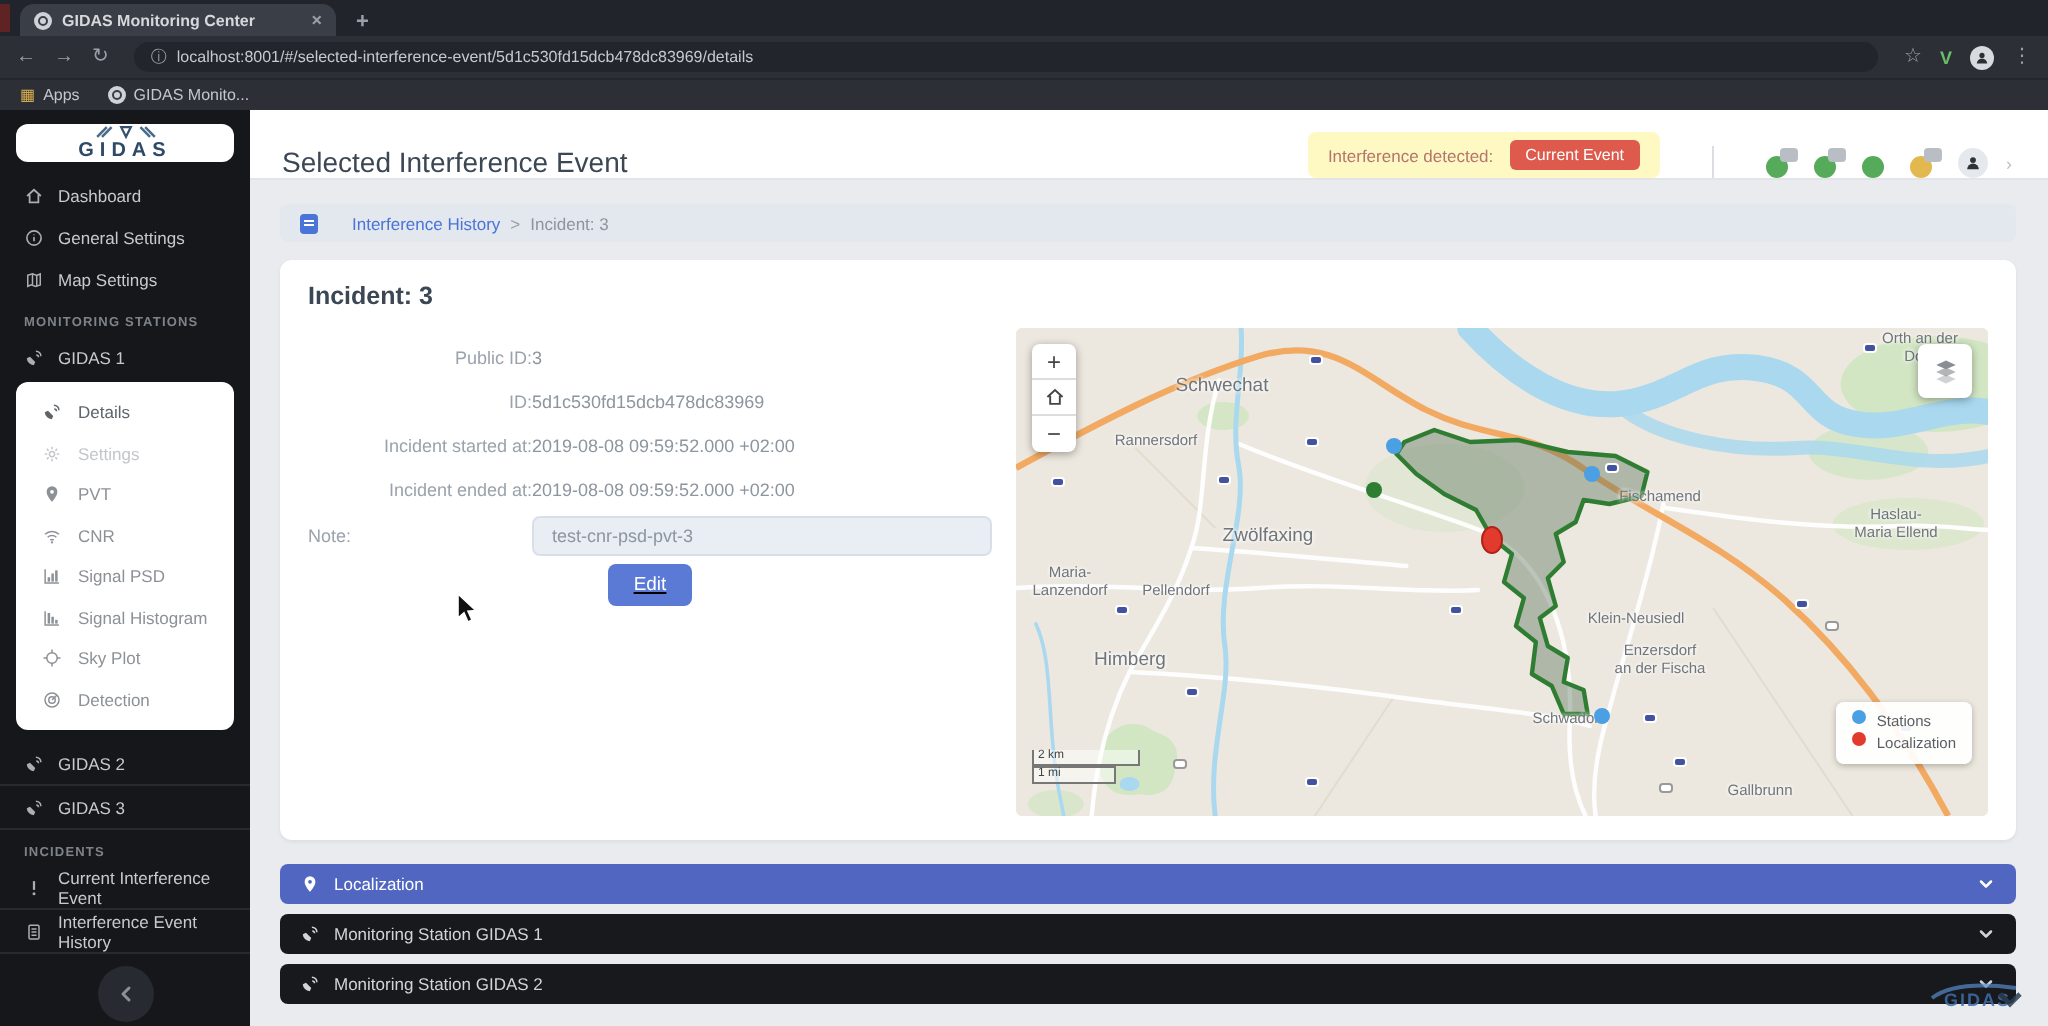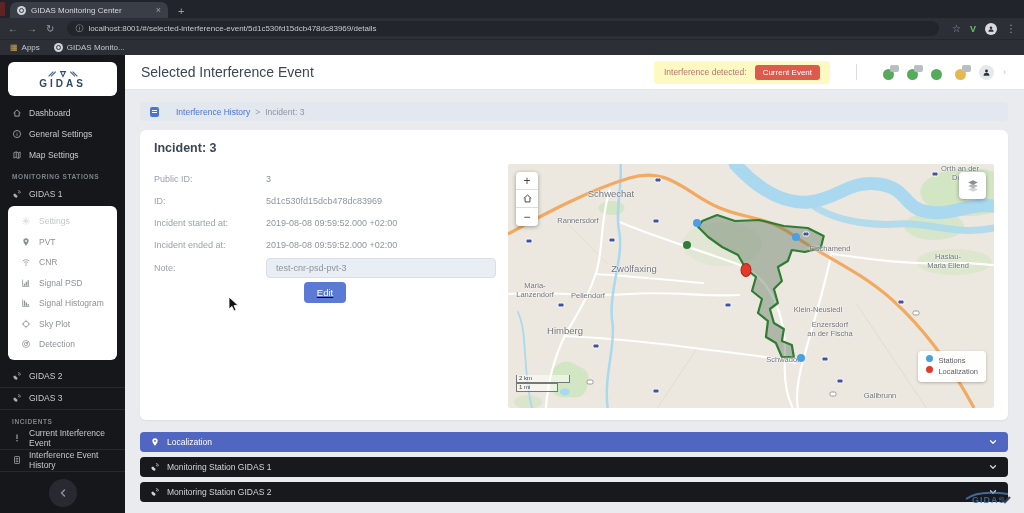--- a/index.html
+++ b/index.html
@@ -1,20 +1,20 @@
 <!DOCTYPE html>
 <html><head>
 <meta charset="utf-8">
 <style>
   html,body{margin:0;padding:0;background:#555;}
   *{box-sizing:border-box;font-family:"Liberation Sans",sans-serif;}
   .screen{position:relative;width:1024px;height:513px;overflow:hidden;background:#e9ebee;}
 
   
-  .tabstrip{position:relative;height:18px;background:#21242b;display:flex;align-items:flex-end;}
+  .tabstrip{position:relative;height:18px;background:#21242b;display:flex;align-items:flex-end;font-weight:bold;}
   .rec-sliver{position:absolute;left:0;top:2px;width:5px;height:14px;background:#5e2322;}
   .tab{display:flex;align-items:center;gap:5px;height:16px;width:158px;margin-left:10px;background:#3a3e47;border-radius:7px 7px 0 0;padding:0 7px;}
   .tab-title{flex:1;font-size:8px;color:#d6d8db;white-space:nowrap;overflow:hidden;text-overflow:ellipsis;}
   .tab-close{font-size:9px;color:#9aa0a8;}
   .newtab{color:#9aa0a8;font-size:11px;margin-left:10px;line-height:14px;}
   .toolbar{height:21px;background:#2c2f36;display:flex;align-items:center;padding:0 8px;gap:9px;}
   .navic{color:#9aa0a8;font-size:10px;line-height:1;}
   .urlbar{flex:1;display:flex;align-items:center;gap:5px;height:15px;background:#22252b;border-radius:8px;padding:0 8px;margin:0 4px;}
   .url-info{color:#9aa0a8;font-size:8px;}
   .url-text{color:#c6cad0;font-size:8px;white-space:nowrap;overflow:hidden;}
@@ -40,21 +40,21 @@
   .subcard{background:#fff;border-radius:6px;margin:2px 8px 6px;padding:5px 0;}
   .sub-item{display:flex;align-items:center;gap:8px;height:20.5px;padding:0 13px;color:#8d9196;font-size:8.5px;}
   .sub-item .ic{width:10px;height:10px;flex:none;}
   .sub-item.active{color:#5f646b;}
   .sub-item.dim{color:#c3c6ca;}
   .collapse-wrap{margin-top:auto;display:flex;justify-content:center;padding:6px 0 6px;}
   .collapse-btn{width:28px;height:28px;border-radius:50%;background:#272a30;color:#8d9196;display:flex;align-items:center;justify-content:center;}
   .collapse-btn .ic{width:12px;height:12px;}
 
   .main{flex:1;display:flex;flex-direction:column;min-width:0;}
-  .pagehead{height:35px;background:#fff;display:flex;align-items:center;padding:0 18px 0 16px;border-bottom:1px solid #e2e4e8;gap:14px;}
+  .pagehead{height:35px;background:#fff;display:flex;align-items:flex-end;padding:0 18px 0 16px;border-bottom:1px solid #e2e4e8;gap:14px;}
   .page-title{font-size:14px;color:#3b4754;flex:1;}
   .alert-pill{display:flex;align-items:center;background:#fef9c3;border-radius:4px;padding:4px 10px;font-size:8.5px;color:#b4756c;}
   .alert-btn{margin-left:8px;background:#dd5a4d;color:#fff;border:none;border-radius:3px;font-size:8px;padding:3px 8px;}
   .head-div{width:1px;height:16px;background:#dadde1;margin:0 12px;}
   .status-row{display:flex;align-items:center;gap:8px;}
   .st{position:relative;width:16px;height:15px;display:inline-block;}
   .st-main{position:absolute;left:0;bottom:0;width:11px;height:11px;border-radius:50%;}
   .st-green .st-main{background:#56ab5a;}
   .st-yellow .st-main{background:#e3b84e;}
   .st-badge{position:absolute;right:0;top:0;width:9px;height:7px;background:#b9bdc4;border-radius:2px;}
@@ -67,21 +67,21 @@
   .crumb-doc{width:9px;height:10px;background:#4a74d8;border-radius:2px;position:relative;}
   .crumb-doc:after{content:"";position:absolute;left:2px;right:2px;top:3px;height:1px;background:#fff;box-shadow:0 2px 0 #fff;}
   .crumb-link{color:#4a74d8;padding-left:12px;}
   .crumb-sep{color:#9aa0a8;}
   .crumb-cur{color:#8d959e;}
 
   .card{background:#fff;border-radius:6px;margin-top:9px;padding:11px 14px 12px;box-shadow:0 1px 2px rgba(0,0,0,.06);}
   .card-h{font-size:12.5px;color:#3b4754;margin:0 0 9px;}
   .card-body{display:flex;}
   .form-col{width:342px;flex:none;padding-top:4px;}
-  .frow{display:flex;height:22px;align-items:center;}
+  .frow{display:flex;height:22px;align-items:center;text-align:right;}
   .flabel{width:112px;font-size:9px;color:#9aa2ab;flex:none;}
   .fvalue{font-size:9px;color:#8d959e;}
   .note-row{display:flex;align-items:flex-start;margin-top:2px;}
   .note-input{flex:1;height:20px;background:#e9edf4;border:1px solid #d9dee8;border-radius:4px;font-size:9px;color:#8d959e;line-height:18px;padding:0 9px;}
   .edit-row{display:flex;justify-content:center;margin-top:4px;text-decoration:underline;}
   .edit-btn{background:#5a7ad6;color:#fff;border:none;border-radius:4px;font-size:9.5px;padding:5px 13px;}
 
   
   .map{flex:1;height:244px;margin-left:12px;border-radius:3px;position:relative;overflow:hidden;background:#ece8df;}
   .mapbase{position:absolute;inset:0;width:100%;height:100%;}
@@ -281,20 +281,28 @@
     <span>
               <svg class="ic" viewBox="0 0 16 16">
                 <use href="#ic-sat"></use>
               </svg>
             </span>
     <span>GIDAS 1</span>
   </div>
         </div>
       <div class="subcard">
         <div>
+            <div class="sub-item active">
+    <span>
+                <svg class="ic" viewBox="0 0 16 16">
+                  <use href="#ic-sat"></use>
+                </svg>
+              </span>
+    <span>Details</span>
+  </div>
             <div class="sub-item dim">
     <span>
                 <svg class="ic" viewBox="0 0 16 16">
                   <use href="#ic-gear"></use>
                 </svg>
               </span>
     <span>Settings</span>
   </div>
             <div class="sub-item">
     <span>

